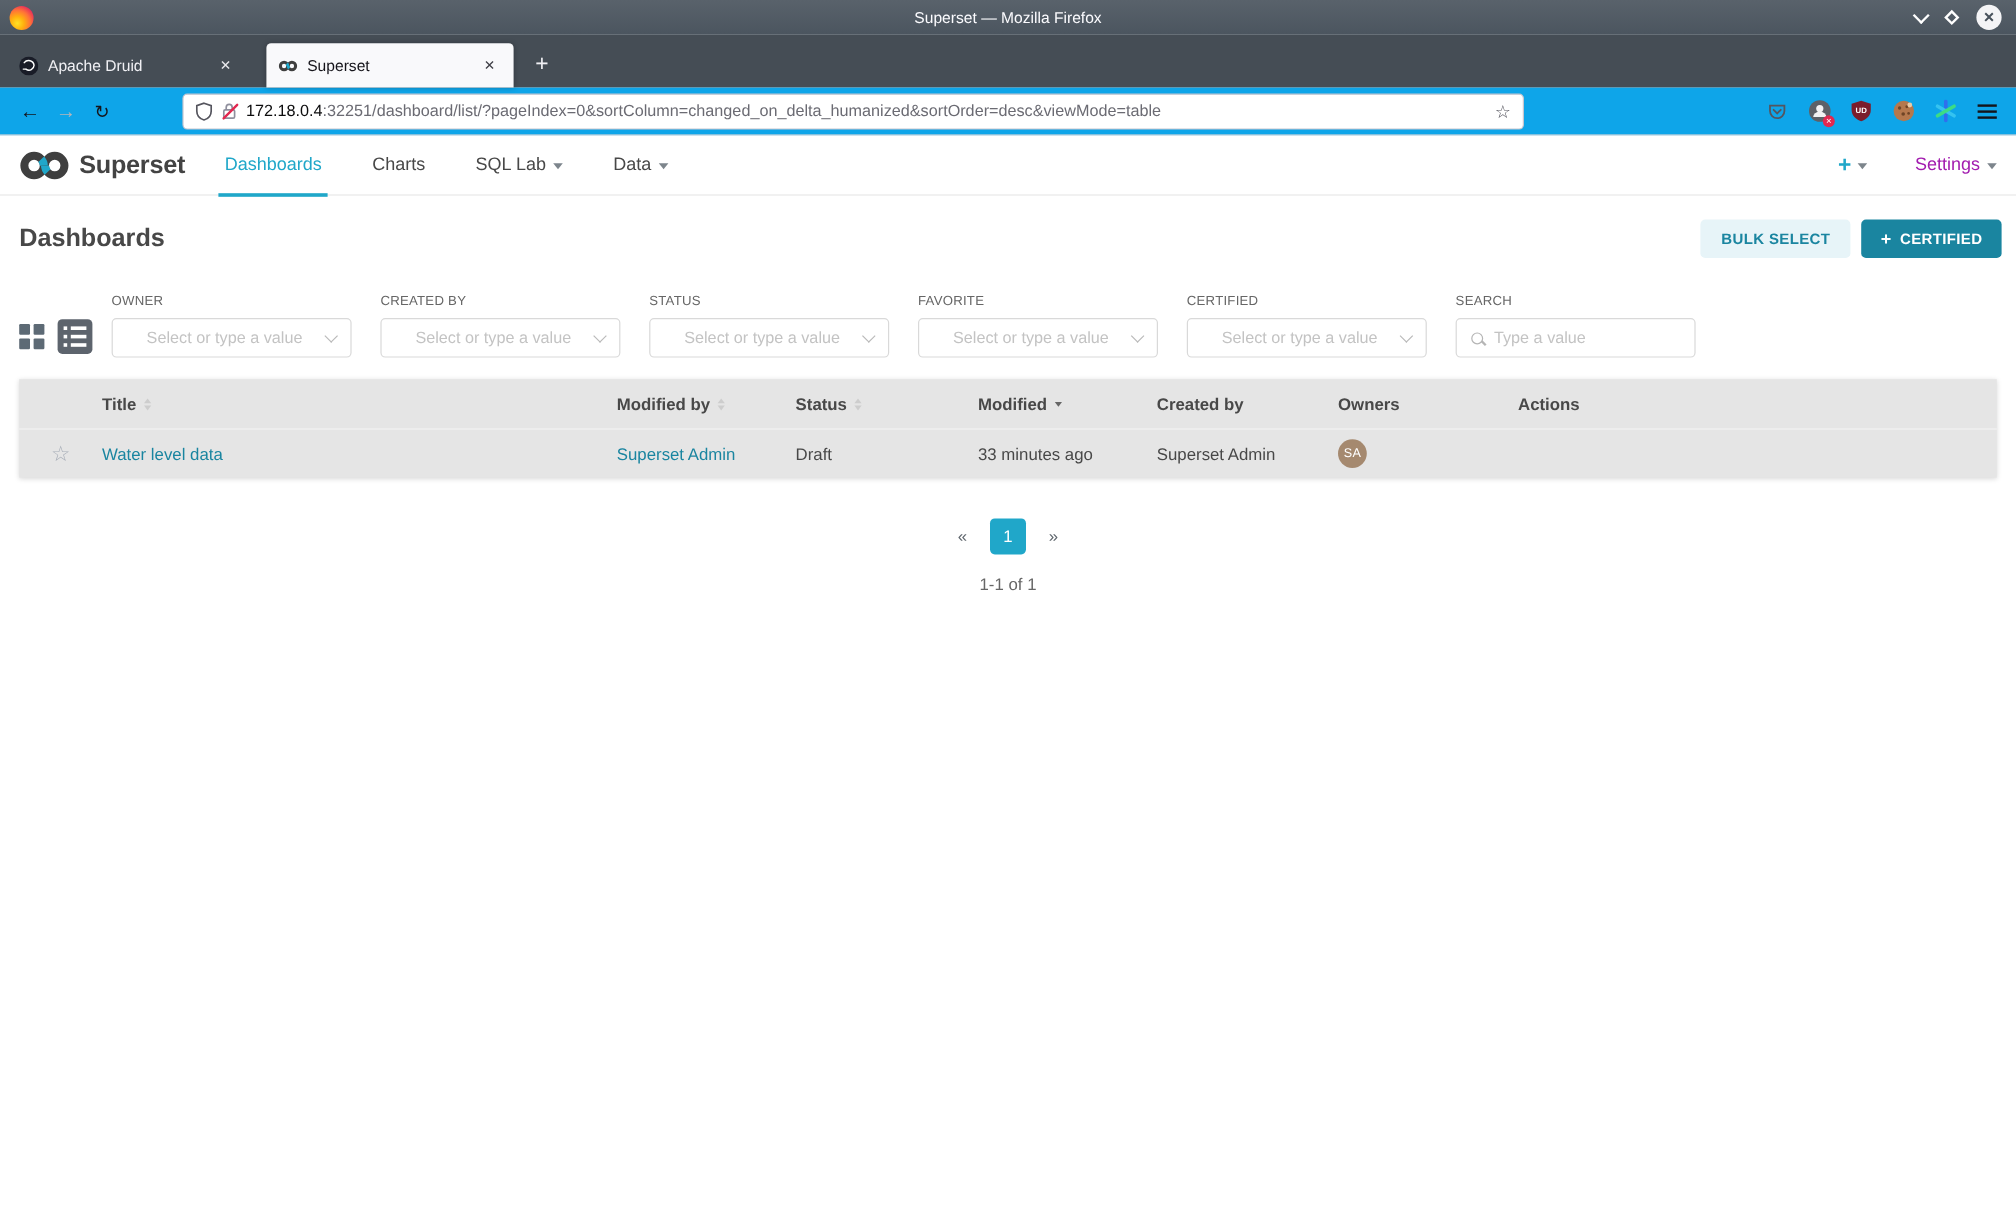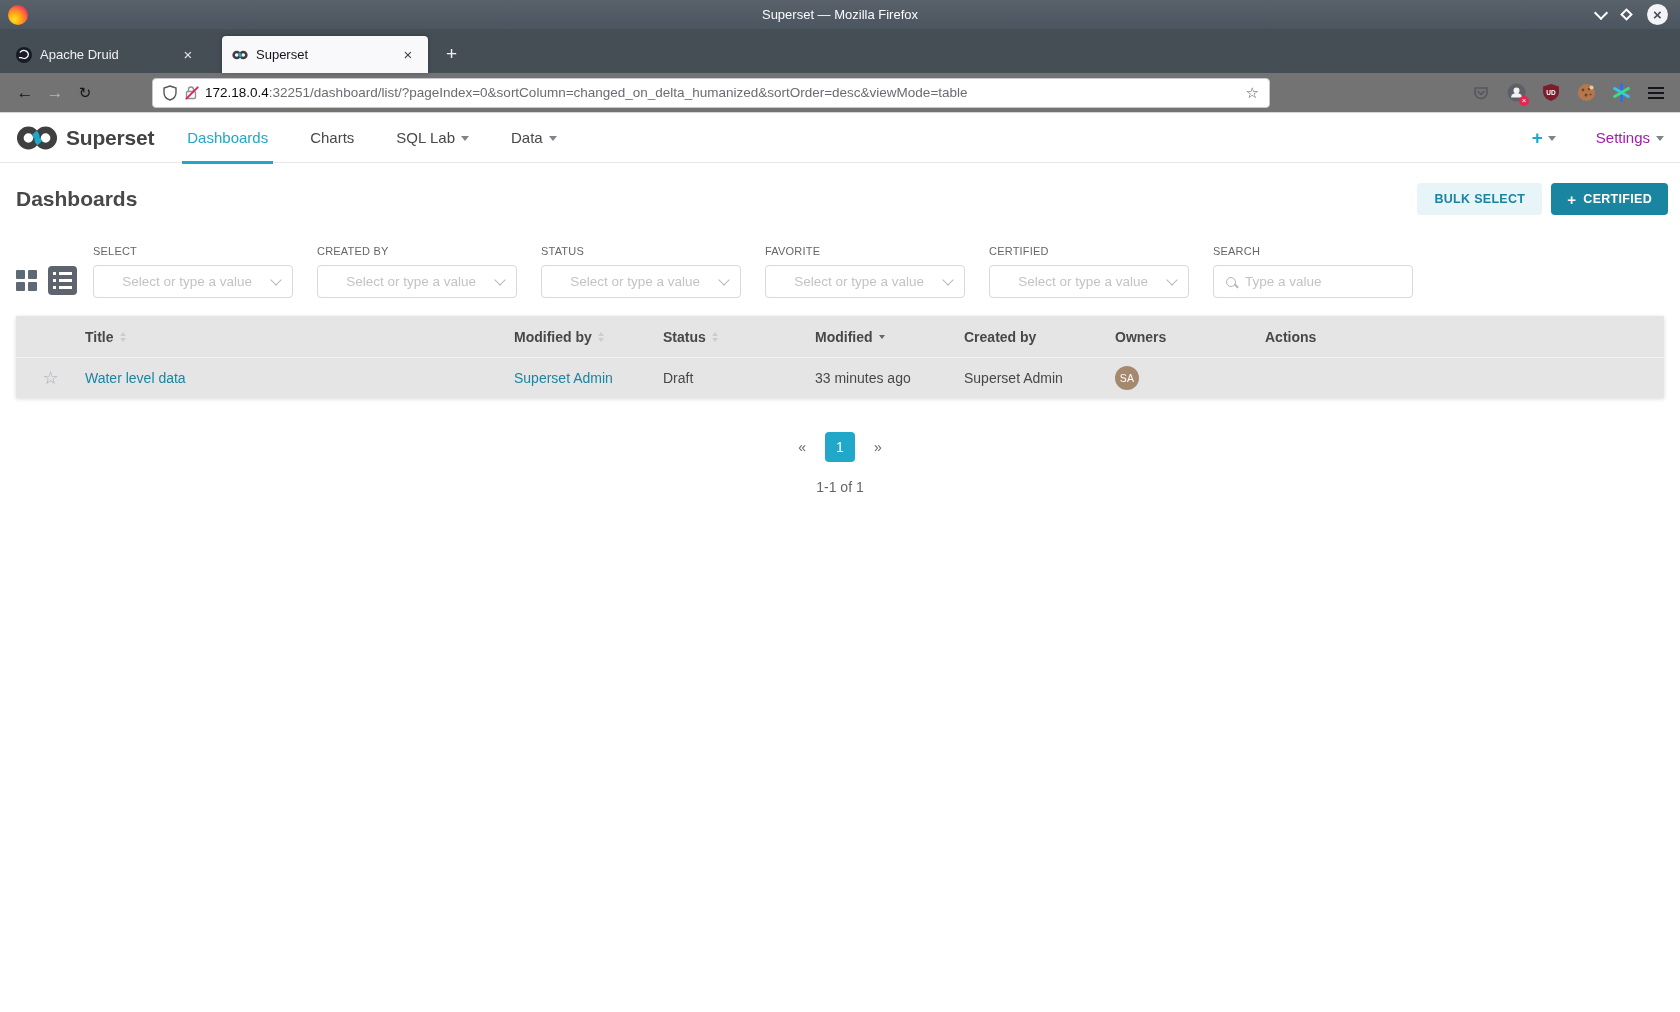--- a/index.html
+++ b/index.html
@@ -26,21 +26,21 @@
   .tab-label { flex:1; white-space:nowrap; overflow:hidden; }
   .tab-close { font-size:15px; width:20px; height:20px; display:flex; align-items:center; justify-content:center; border-radius:3px; }
   .tab-close::before { content:"×"; }
   .tab.inactive .tab-close { color:#e8e8ec; }
   .tab.active .tab-close { color:#3f3f46; }
   .newtab { margin:0 0 8px 18px; color:#f0f0f4; font-size:19px; }
   .newtab::before { content:"+"; }
   .favicon { width:16px; height:16px; flex:0 0 16px; }
 
   
-  .toolbar { height:40px; background:#737373; border-bottom:1px solid #d4d4d8; display:flex; align-items:center; padding:0 10px; }
+  .toolbar { height:40px; background:#0ea5e9; border-bottom:1px solid #d4d4d8; display:flex; align-items:center; padding:0 10px; }
   .navbtn { width:30px; height:28px; display:flex; align-items:center; justify-content:center; font-size:17px; color:#15141a; }
   .icon-back::before { content:"←"; }
   .icon-fwd::before { content:"→"; }
   .icon-fwd { color:#b6b6ba; }
   .icon-reload::before { content:"↻"; font-size:15px; }
   .urlbar { margin-left:52px; width:1118px; height:30px; background:#ffffff; border:1px solid #c6c6cf; border-radius:4px;
     display:flex; align-items:center; padding:0 10px; gap:7px; }
   .lock-wrap { position:relative; width:14px; height:15px; flex:0 0 14px; }
   .lock-wrap::after { content:""; position:absolute; left:-1px; top:7px; width:18px; height:2px; background:#e22850; transform:rotate(-45deg); border-radius:1px; }
   .url-text { font-size:13.5px; color:#6b6b73; white-space:nowrap; overflow:hidden; flex:1; }
@@ -272,21 +272,21 @@
         <i></i>
         <i></i>
       </div>
     <div class="list-icon">
         <i></i>
         <i></i>
         <i></i>
       </div>
   </div>
   <div class="filter-group">
-    <span class="filter-label">SELECT</span>
+    <span class="filter-label">OWNER</span>
     <div class="select-box">
       <span>Select or type a value</span>
       <span class="chevron"></span>
     </div>
   </div>
   <div class="filter-group">
     <span class="filter-label">CREATED BY</span>
     <div class="select-box">
       <span>Select or type a value</span>
       <span class="chevron"></span>

